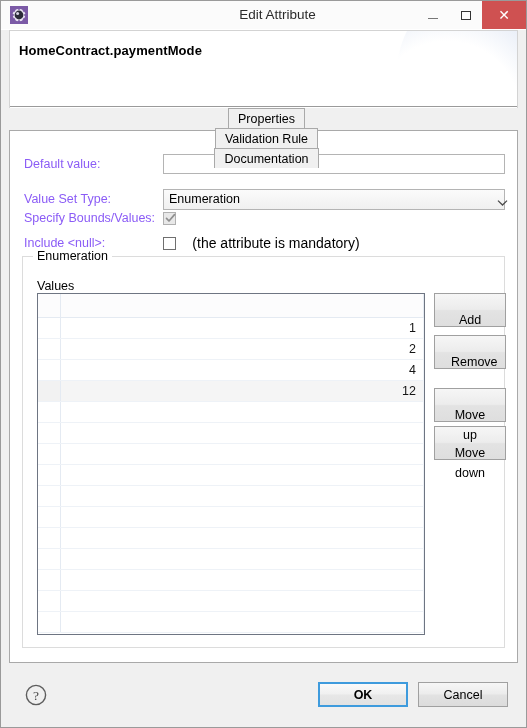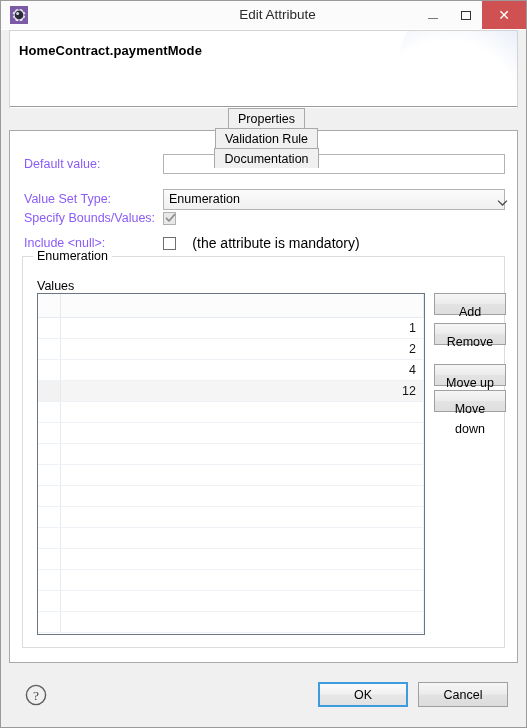--- a/index.html
+++ b/index.html
@@ -318,21 +318,21 @@
     width: 72px;
     height: 22px;
     line-height: 20px;
     text-align: center;
     font-size: 12.5px;
     font-family: "Liberation Sans", sans-serif;
     color: #000;
     background: linear-gradient(to bottom, #f6f6f6 0%, #ececec 48%, #e3e3e3 52%, #dedede 100%);
     border: 1px solid #a0a0a0;
     box-sizing: border-box;
-    padding: 8px;
+    padding: 16px;
   }
   .btn.gap { margin-top: 8px; }
   .btn.gap-lg { margin-top: 19px; }
   .btn.tight { margin-top: 4px; }
 
   
   .footer {
     position: relative;
     flex: 0 0 64px;
     background: #f0f0f0;
@@ -352,20 +352,21 @@
     color: #000;
     background: linear-gradient(to bottom, #f6f6f6 0%, #ececec 48%, #e2e2e2 52%, #dcdcdc 100%);
     border: 1px solid #a0a0a0;
     box-sizing: border-box;
     padding: 0;
   }
   .btn-ok {
     left: 317px;
     border: 2px solid #3e9bdd;
     background: linear-gradient(to bottom, #fafafa 0%, #f0f0f0 48%, #e7e7e7 52%, #e2e2e2 100%);
+    font-weight: bold;
   }
   .btn-cancel { left: 417px; }
 </style>
 </head>
 <body>
 
 <div class="window">
 
   <div class="titlebar">
     <span class="app-icon">

